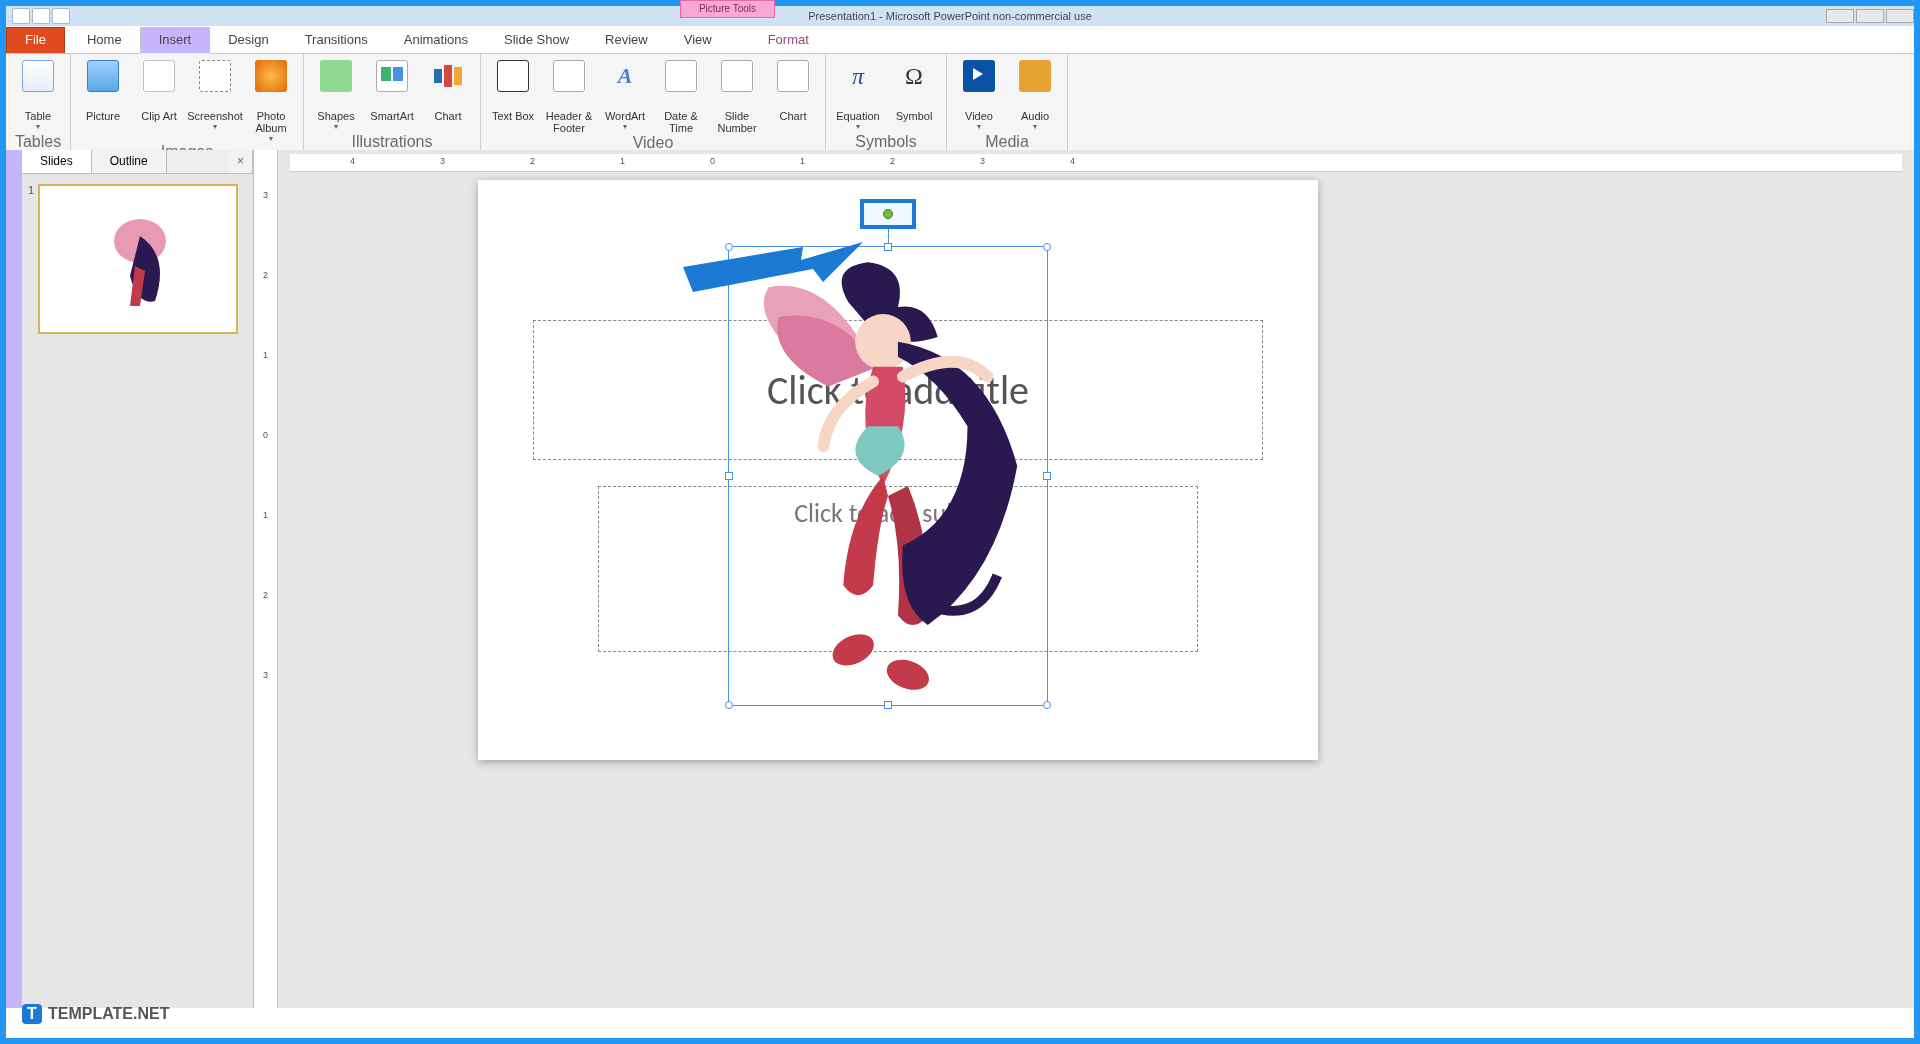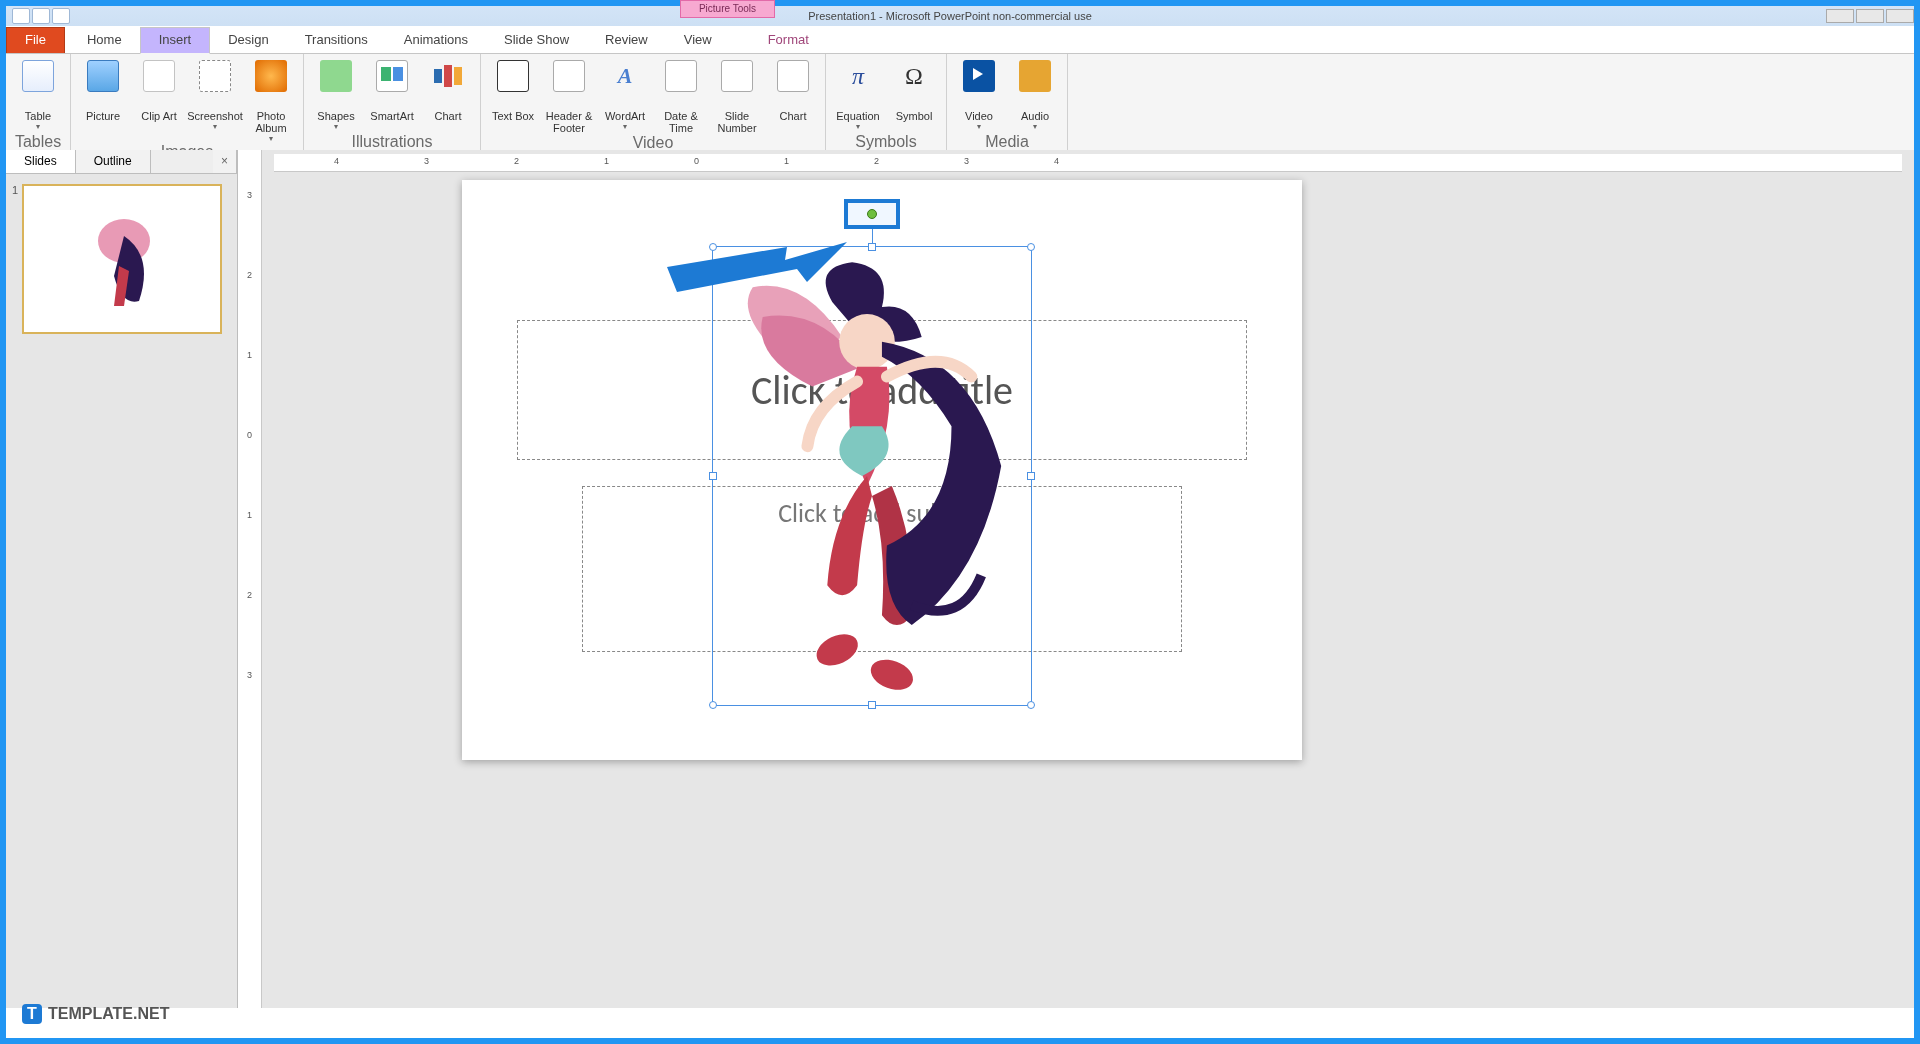--- a/index.html
+++ b/index.html
@@ -57,21 +57,21 @@
 .ico-date { background: #fff; border: 1px solid #aaa; }
 .ico-slidenum { background: #fff; border: 1px solid #aaa; }
 .ico-object { background: #fff; border: 1px solid #aaa; }
 .ico-equation { color: #2b4e9c; font-family: "Times New Roman", serif; font-size: 24px; font-style: italic; }
 .ico-symbol { color: #333; font-family: "Times New Roman", serif; font-size: 24px; }
 .ico-video { background: #0a52a3; border-radius: 50%; width: 28px; height: 28px; position: relative; }
 .ico-video::after{ content:""; position:absolute; left:10px; top:8px; border-left: 10px solid #fff; border-top: 6px solid transparent; border-bottom: 6px solid transparent; }
 .ico-audio { background: #e6a532; width: 26px; height: 26px; border-radius: 4px; }
 
 
-.work { position: absolute; top: 150px; left: 6px; right: 6px; bottom: 36px; background: #c4b5fd; display: flex; }
+.work { position: absolute; top: 150px; left: 6px; right: 6px; bottom: 36px; background: #c4b5fd; display: flex; padding-left: 16px; }
 .outline-pane { width: 232px; background: #e6e6e6; border-right: 1px solid #bdbdbd; }
 .outline-tabs { height: 24px; display: flex; background: #eee; border-bottom: 1px solid #bdbdbd; font-size: 12px; }
 .otab { padding: 4px 18px; border-right: 1px solid #bdbdbd; background: #f2f2f2; cursor: pointer; }
 .otab.active { background: #fff; }
 .otab.close { margin-left: auto; padding: 4px 8px; color: #666; }
 .thumbs { padding: 10px 6px; }
 .thumb-wrap { display: flex; gap: 4px; }
 .thumb-num { font-size: 11px; color: #555; }
 .thumb { width: 200px; height: 150px; background: #fff; border: 2px solid #d9b35a; position: relative; }
 .thumb .mini { position: absolute; left: 60px; top: 20px; width: 80px; height: 110px; }

